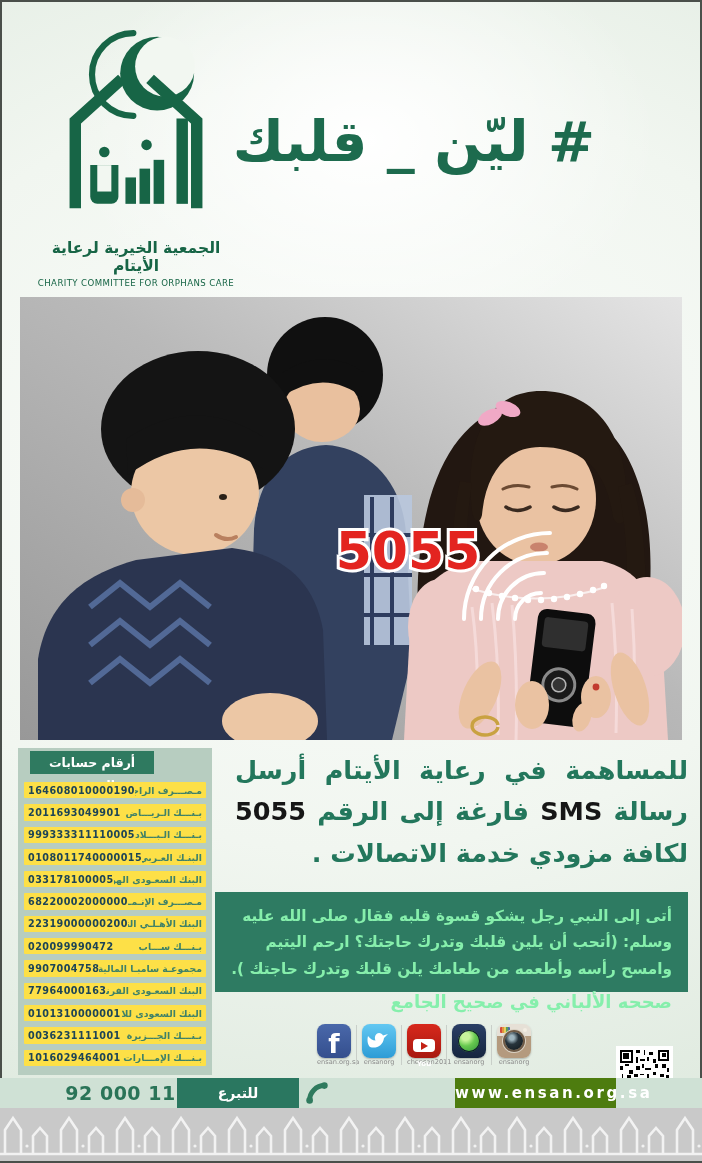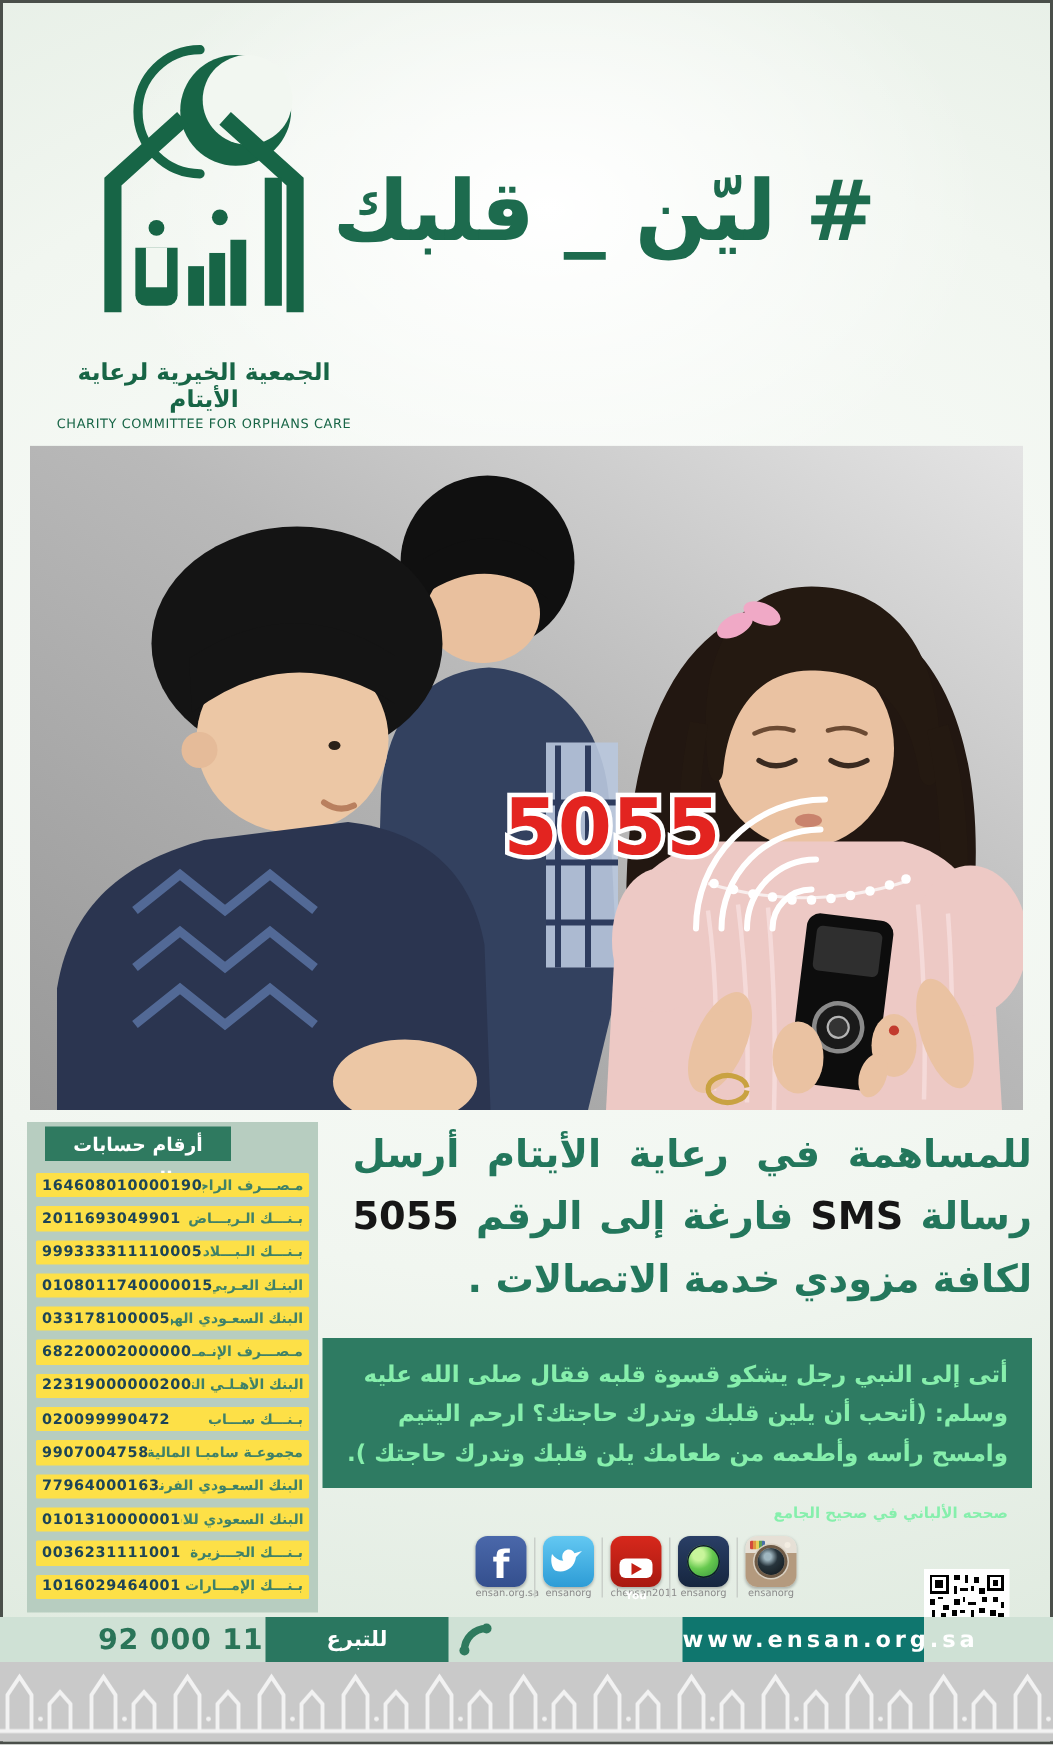--- a/index.html
+++ b/index.html
@@ -10,21 +10,21 @@
       radial-gradient(ellipse 420px 300px at 52% 12%, #ffffff 0%, rgba(255,255,255,0) 70%),
       radial-gradient(ellipse 900px 700px at 50% 40%, #fbfdfb 0%, #f1f6f0 55%, #dfeadf 100%);
     box-shadow:inset 0 0 0 2px #4a4f4a;
   }
   
   .logo-block{position:absolute;left:30px;top:24px;width:212px;height:266px;text-align:center;}
   .logo-art{display:block;margin:0 auto;}
   .logo-ar{direction:rtl;color:#176546;font-weight:bold;font-size:15.5px;line-height:1.15;margin-top:20px;}
   .logo-en{color:#176546;font-weight:normal;font-size:8.6px;letter-spacing:.4px;margin-top:2px;}
   .hashtag{
-    position:absolute;left:284px;top:96px;width:300px;height:96px;direction:rtl;
+    position:absolute;left:295px;top:96px;width:300px;height:96px;direction:rtl;
     color:#1d6b4e;font-weight:bold;font-size:56px;line-height:92px;text-align:center;white-space:nowrap;
   }
   
   .photo{position:absolute;left:20px;top:297px;width:662px;height:443px;overflow:hidden;}
   
   .accounts{position:absolute;left:18px;top:748px;width:194px;height:327px;background:#b7cdc0;padding:3px 6px;}
   .accounts-header{
     width:124px;height:23px;margin:0 0 8px 6px;background:#2f7a60;color:#fff;
     direction:rtl;font-size:12.5px;font-weight:bold;text-align:center;line-height:23px;
   }
@@ -40,21 +40,21 @@
     position:absolute;left:235px;top:750px;width:453px;direction:rtl;text-align:justify;
     color:#23775c;font-weight:bold;font-size:25.5px;line-height:1.62;
   }
   .main-message .dark{color:#161616;}
   
   .quote{
     position:absolute;left:215px;top:892px;width:473px;height:100px;background:#2e7b62;
     color:#86efac;direction:rtl;padding:11px 16px 8px;font-weight:bold;
   }
   .quote-text{font-size:15.3px;line-height:1.72;}
-  .quote-source{font-size:10px;margin-top:22px;}
+  .quote-source{font-size:18px;margin-top:9px;}
   
   .social-row{position:absolute;left:312px;top:1024px;display:flex;align-items:flex-start;}
   .social{width:34px;margin:0 5px;text-align:center;}
   .social .icon{width:34px;height:34px;border-radius:8px;position:relative;box-shadow:0 1px 2px rgba(0,0,0,.25);}
   .social-label{display:block;font-size:6.6px;color:#8b8b8b;margin-top:0;white-space:nowrap;}
   .social-divider{width:1px;height:40px;background:#c9cfc9;margin-top:1px;}
   .ic-fb{background:linear-gradient(#4a68aa,#344f8e);color:#fff;font-weight:bold;font-size:26px;line-height:40px;text-align:center;}
   .ic-tw{background:linear-gradient(#63c8f2,#2d9cd6);}
   .ic-yt{background:linear-gradient(#d7281c,#a81910);}
   .ic-yt .yt-you{position:absolute;top:3px;left:0;right:0;color:#fff;font-size:7px;font-weight:bold;margin-top:33px;}
@@ -69,21 +69,21 @@
   .ic-ig .rainbow{position:absolute;left:3px;top:3px;width:10px;height:6px;display:flex;border-radius:1px;overflow:hidden;}
   .ic-ig .rainbow i{flex:1;}
   .ic-ig .dot{position:absolute;right:4px;top:4px;width:4px;height:4px;border-radius:50%;background:#f3ede2;}
   
   .qr{position:absolute;left:616px;top:1046px;width:57px;height:57px;background:#fff;padding:2px;}
   
   .footer-bar{position:absolute;left:0;top:1078px;width:702px;height:30px;background:#cfe1d5;}
   .footer-phone{position:absolute;left:58px;top:0;width:125px;line-height:30px;color:#2a7458;font-weight:bold;font-size:19px;text-align:center;letter-spacing:.5px;}
   .donate-box{position:absolute;left:177px;top:0;width:122px;height:30px;background:#2a7760;color:#fff;direction:rtl;font-weight:bold;font-size:14px;line-height:30px;text-align:center;}
   .phone-icon{position:absolute;left:305px;top:3px;width:24px;height:24px;}
-  .www-box{position:absolute;left:455px;top:0;width:161px;height:30px;background:#0f766e;color:#fff;font-weight:bold;font-size:15px;line-height:30px;text-align:center;letter-spacing:2.6px;}
+  .www-box{position:absolute;left:455px;top:0;width:161px;height:30px;background:#4d7c0f;color:#fff;font-weight:bold;font-size:15px;line-height:30px;text-align:center;letter-spacing:2.6px;}
   
   .arch-strip{position:absolute;left:0;top:1108px;width:702px;height:53px;}
 </style>
 </head>
 <body>
 
 <div id="poster">
 
   <div class="logo-block">
     <svg class="logo-art" width="176" height="196" viewBox="0 0 200 214">

